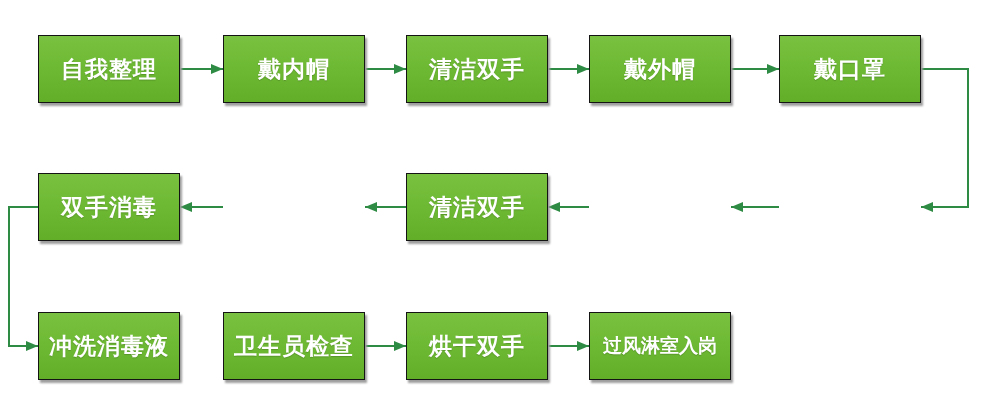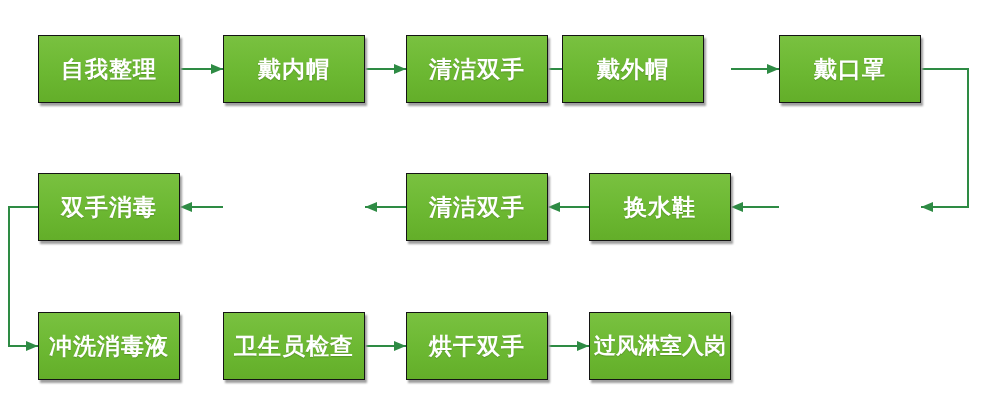--- a/index.html
+++ b/index.html
@@ -41,21 +41,21 @@
   }
   .node-label {
     color: var(--node-text, #ffffff);
     font-size: 23px;
     font-weight: bold;
     letter-spacing: 1px;
     white-space: nowrap;
     text-shadow: 0 1px 1px rgba(0,0,0,0.18);
   }
   .node.small .node-label {
-    font-size: 22px;
+    font-size: 19px;
     letter-spacing: 0px;
   }
 </style>
 </head>
 <body>
 
 <div class="canvas">
 
   <svg class="connectors" viewBox="0 0 1000 416" xmlns="http://www.w3.org/2000/svg">
     <defs>
@@ -81,35 +81,32 @@
 
   <div class="node" style="left:38px;top:35px">
     <span class="node-label">自我整理</span>
   </div>
   <div class="node" style="left:223px;top:35px">
     <span class="node-label">戴内帽</span>
   </div>
   <div class="node" style="left:406px;top:35px">
     <span class="node-label">清洁双手</span>
   </div>
-  <div class="node" style="left:562px;top:35px">
+  <div class="node" style="left:589px;top:35px">
     <span class="node-label">戴外帽</span>
   </div>
   <div class="node" style="left:779px;top:35px">
     <span class="node-label">戴口罩</span>
   </div>
 
   <div class="node" style="left:38px;top:173px">
     <span class="node-label">双手消毒</span>
   </div>
   <div class="node" style="left:406px;top:173px">
     <span class="node-label">清洁双手</span>
-  </div>
-  <div class="node" style="left:589px;top:173px">
-    <span class="node-label">换水鞋</span>
   </div>
 
   <div class="node" style="left:38px;top:312px">
     <span class="node-label">冲洗消毒液</span>
   </div>
   <div class="node" style="left:406px;top:312px">
     <span class="node-label">烘干双手</span>
   </div>
   <div class="node" style="left:223px;top:312px">
     <span class="node-label">卫生员检查</span>

